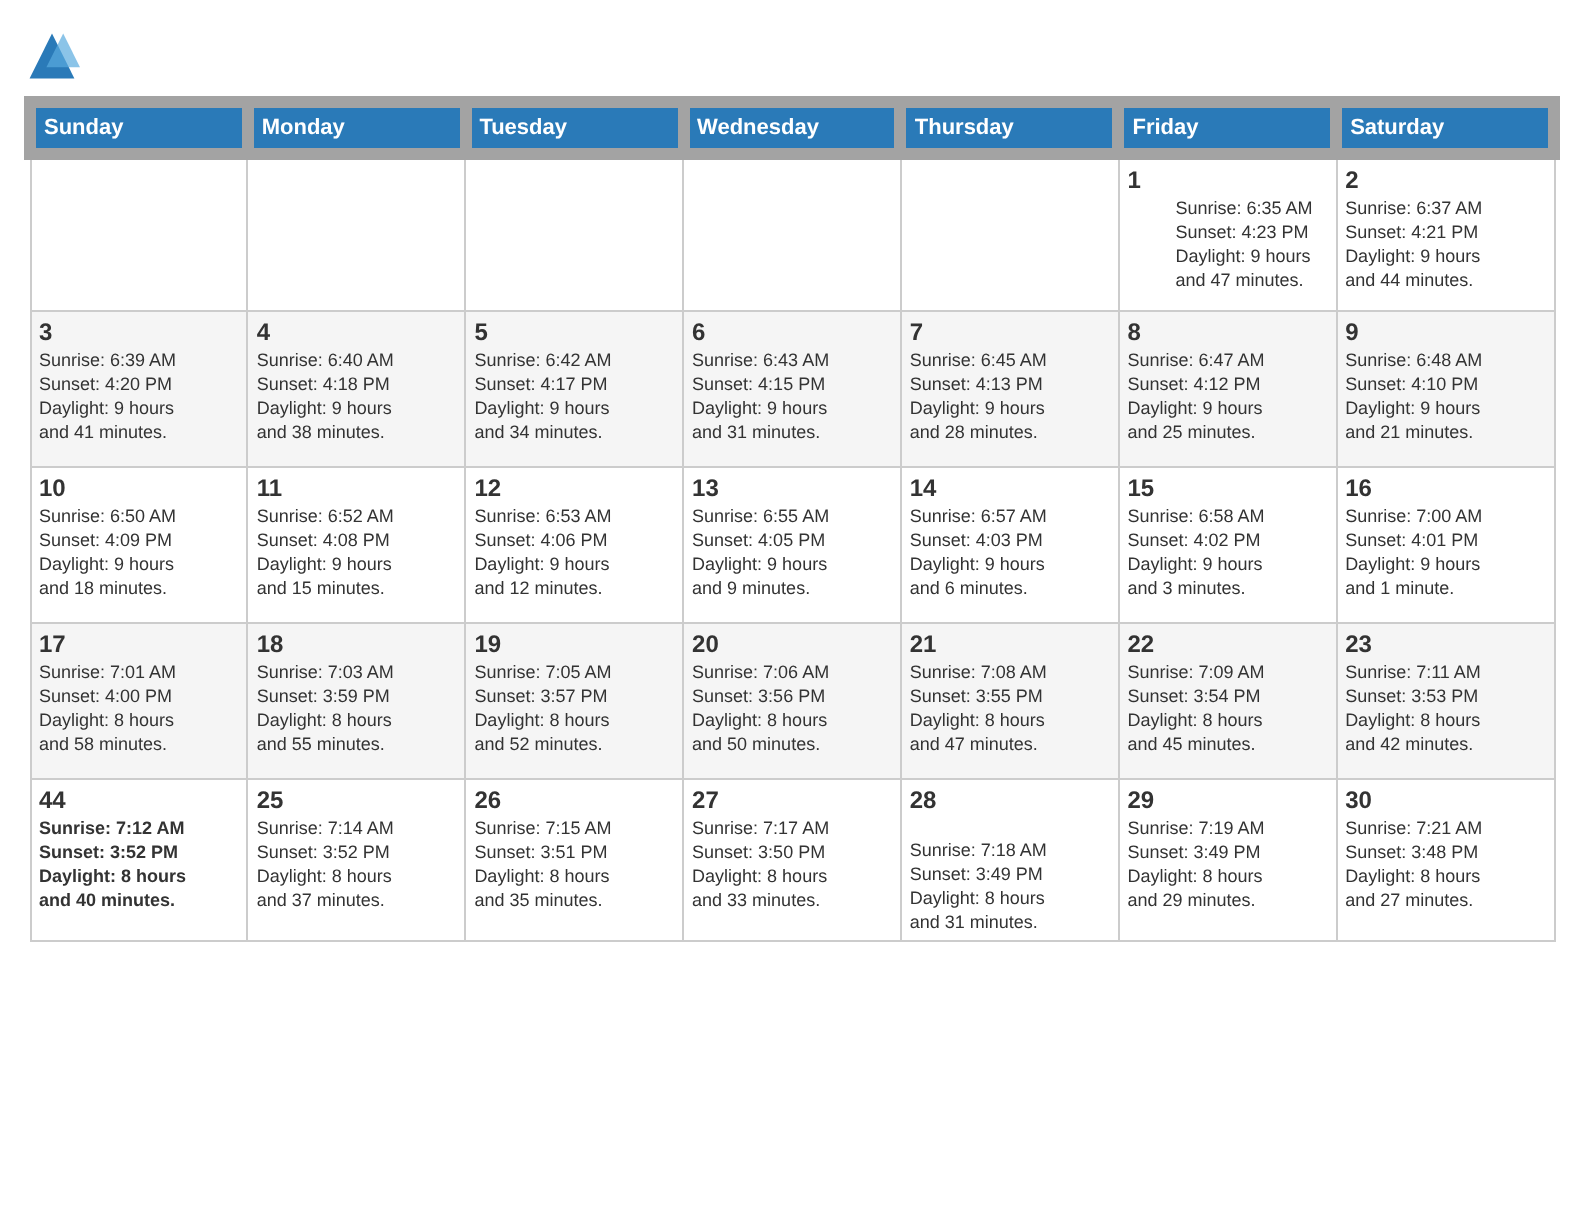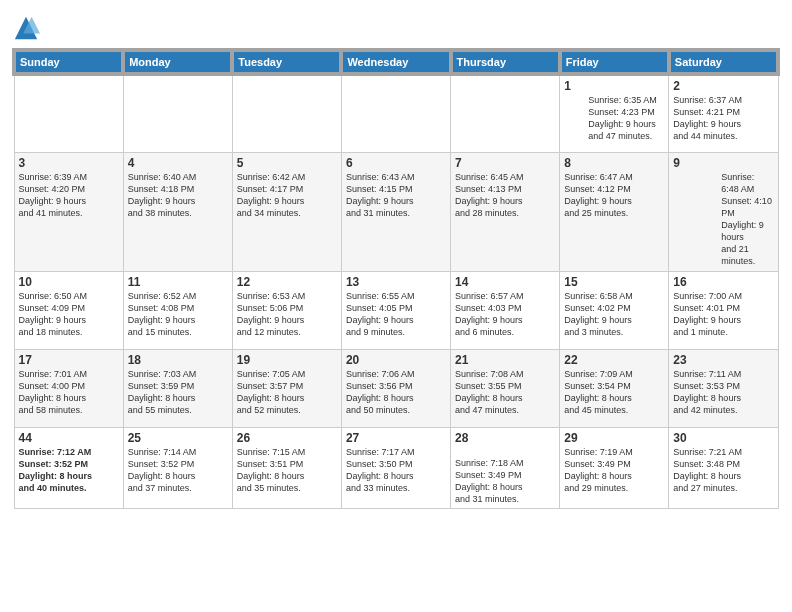--- a/index.html
+++ b/index.html
@@ -65,21 +65,21 @@
       border-collapse: collapse;
       table-layout: fixed;
     }
     .calendar thead th {
       background: #2a7ab8;
       color: #fff;
       font-size: 11px;
       font-weight: bold;
       padding: 4px 4px;
       text-align: left;
-      border: 4px solid #a3a3a3;
+      border: 6px solid #a3a3a3;
     }
     .calendar tbody td {
       vertical-align: top;
       border: 1px solid #ccc;
       padding: 3px 4px;
       font-size: 9.5px;
       color: #333;
       height: 78px;
       background: #fff;
     }
@@ -195,21 +195,21 @@
           </td>
           <td>
             <span class="day-number">8</span>
             <div class="day-info" style="white-space: pre-line;">Sunrise: 6:47 AM
 Sunset: 4:12 PM
 Daylight: 9 hours
 and 25 minutes.</div>
           </td>
           <td>
             <span class="day-number">9</span>
-            <div class="day-info" style="white-space: pre-line; margin-left: 48px;">Sunrise: 6:48 AM
+            <div class="day-info" style="white-space: pre-line;">Sunrise: 6:48 AM
 Sunset: 4:10 PM
 Daylight: 9 hours
 and 21 minutes.</div>
           </td>
         </tr>
         <tr>
           <td>
             <span class="day-number">10</span>
             <div class="day-info" style="white-space: pre-line;">Sunrise: 6:50 AM
 Sunset: 4:09 PM
@@ -219,21 +219,21 @@
           <td>
             <span class="day-number">11</span>
             <div class="day-info" style="white-space: pre-line;">Sunrise: 6:52 AM
 Sunset: 4:08 PM
 Daylight: 9 hours
 and 15 minutes.</div>
           </td>
           <td>
             <span class="day-number">12</span>
             <div class="day-info" style="white-space: pre-line;">Sunrise: 6:53 AM
-Sunset: 5:06 PM
+Sunset: 4:06 PM
 Daylight: 9 hours
 and 12 minutes.</div>
           </td>
           <td>
             <span class="day-number">13</span>
             <div class="day-info" style="white-space: pre-line;">Sunrise: 6:55 AM
 Sunset: 4:05 PM
 Daylight: 9 hours
 and 9 minutes.</div>
           </td>

